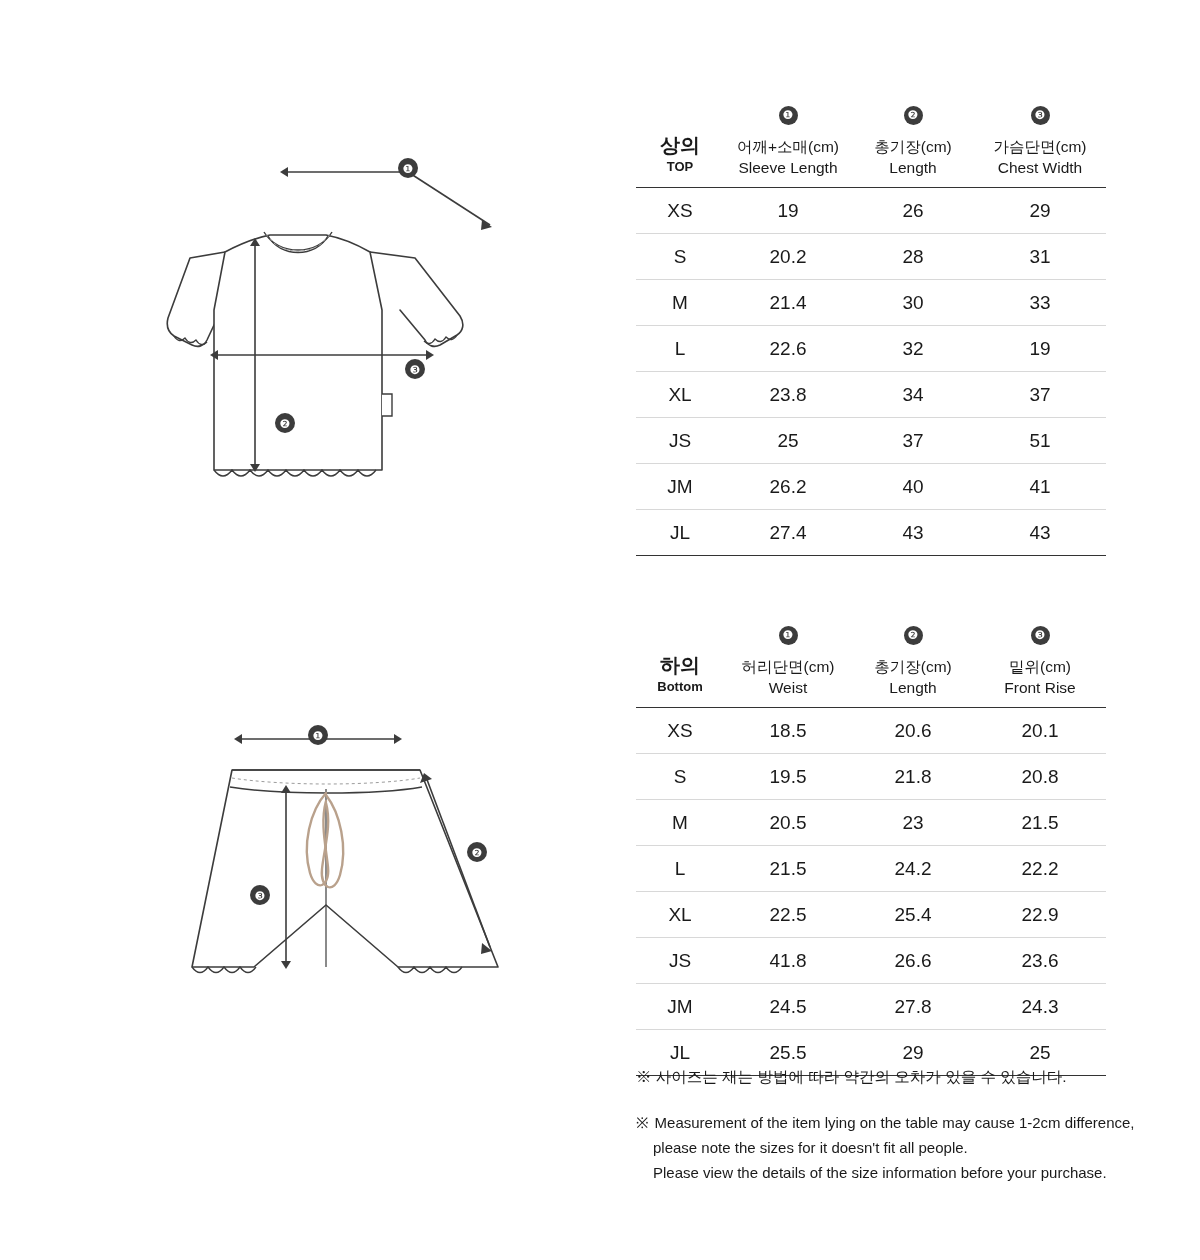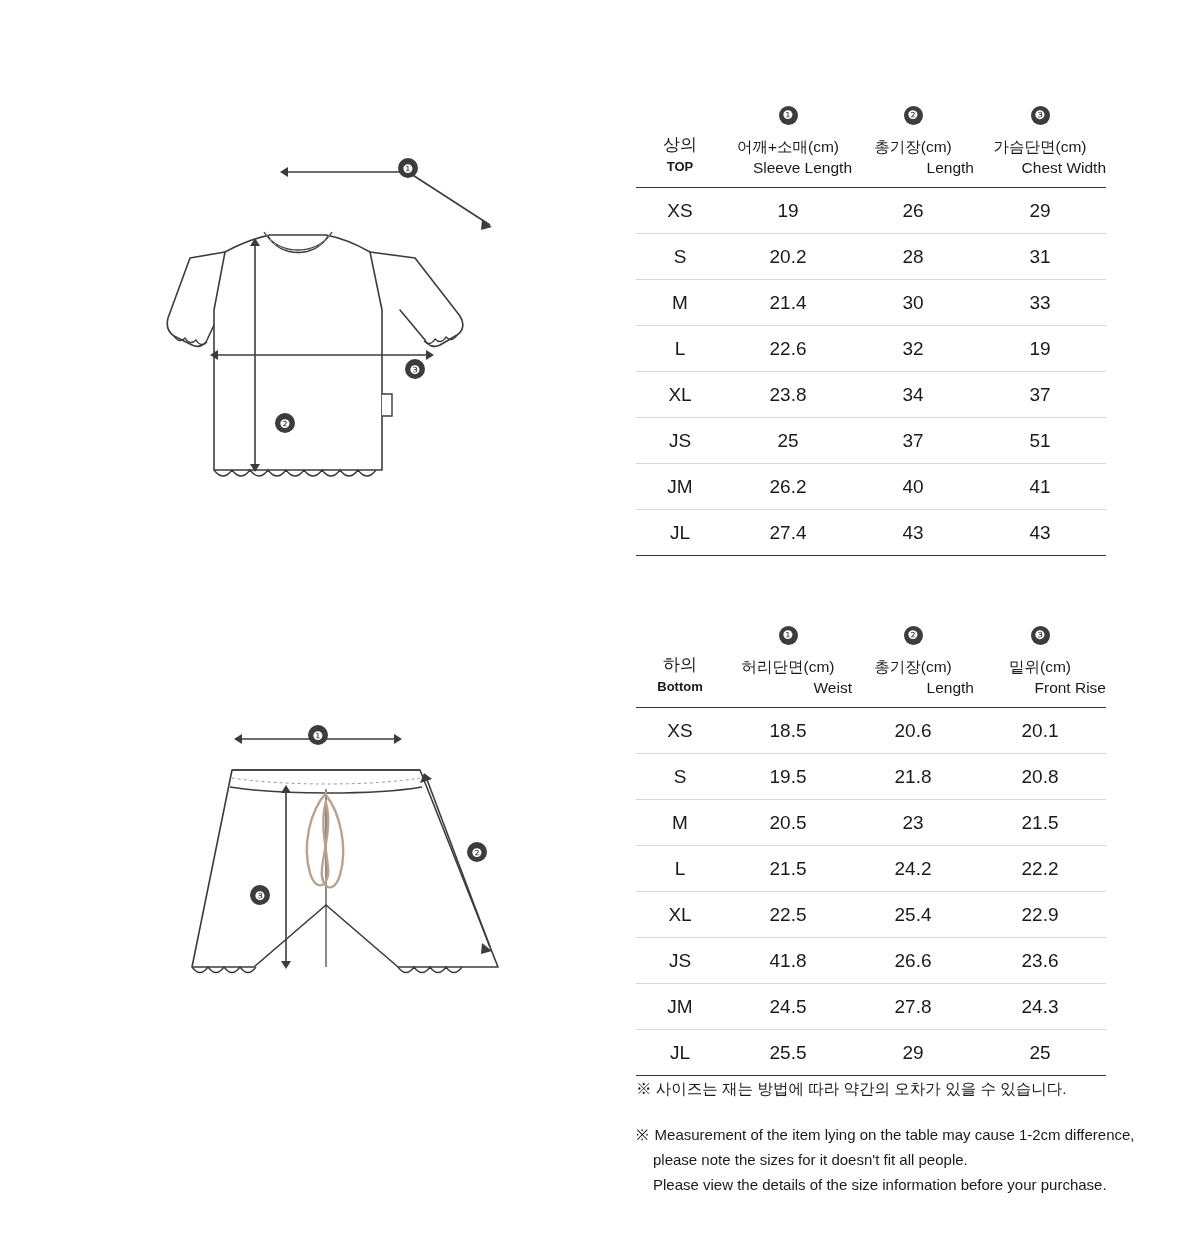--- a/index.html
+++ b/index.html
@@ -36,38 +36,38 @@
     border-radius:50%;
     background:#3c3c3c;
     color:#fff;
     font-size:12px;
     line-height:19px;
     text-align:center;
     margin:0 auto 11px auto;
     font-family:"DejaVu Sans", sans-serif;
   }
   .hdr-kr{display:block;font-size:15.5px;line-height:21px;color:#1a1a1a;}
-  .hdr-en{display:block;font-size:15.5px;line-height:21px;color:#1a1a1a;text-align:right;}
-  .cat-kr{display:block;font-size:17px;font-weight:normal;line-height:22px;}
+  .hdr-en{display:block;font-size:15.5px;line-height:21px;color:#1a1a1a;}
+  .cat-kr{display:block;font-size:20px;font-weight:bold;line-height:22px;}
   .cat-en{display:block;font-size:13px;font-weight:bold;line-height:22px;}
   .sz-table thead tr th{border-bottom:1.6px solid #333;}
   .sz-table tbody td{
     font-size:19px;
     padding:11.5px 0 11.5px 0;
     border-bottom:1px solid #d8d8d8;
     color:#1a1a1a;
   }
   .sz-table tbody tr:last-child td{border-bottom:1.6px solid #333;}
   .col-size{width:88px;}
   .col-a{width:128px;}
   .col-b{width:122px;}
   .col-c{width:132px;}
 
   
-  .notes{position:absolute;left:636px;top:1062px;width:540px;margin-top:12px;}
+  .notes{position:absolute;left:636px;top:1062px;width:540px;}
   .note-kr{font-size:15.5px;line-height:30px;color:#1a1a1a;}
   .note-en-block{margin-top:18px;}
   .note-en{font-size:15px;line-height:25px;color:#1a1a1a;}
   .note-en.indent{padding-left:17px;}
   .note-en-first{display:flex;}
   .note-mark{margin-right:6px;}
 </style>
 </head>
 <body>
 

